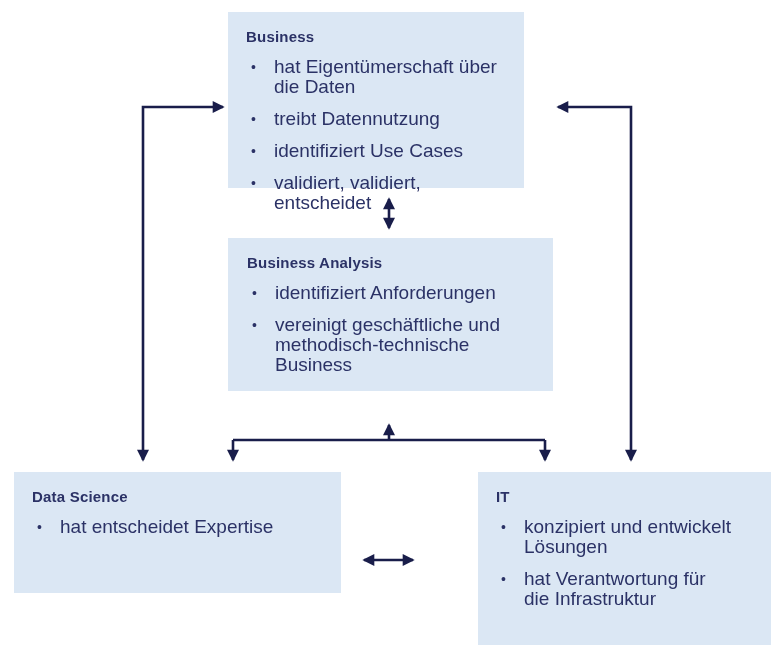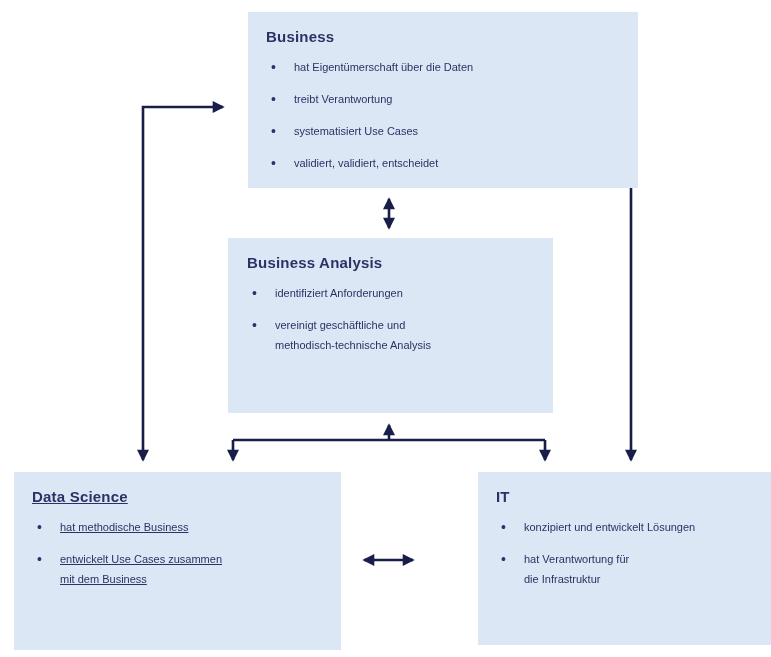--- a/index.html
+++ b/index.html
@@ -19,33 +19,33 @@
     position:absolute;left:0;top:0;width:771px;height:657px;
     pointer-events:none;
   }
   .box{
     position:absolute;
     background:var(--box-bg);
     color:var(--text);
     box-sizing:border-box;
     padding:13px 16px 10px 17px;
   }
-  .box-business{left:228px;top:12px;width:390px;height:176px;margin-left:20px;}
-  .box-business-analysis{left:228px;top:238px;width:325px;height:175px;padding-left:18px;}
-  .box-data-science{left:14px;top:472px;width:327px;height:178px;text-decoration:underline;}
+  .box-business{left:228px;top:12px;width:296px;height:176px;}
+  .box-business-analysis{left:228px;top:238px;width:325px;height:153px;padding-left:18px;}
+  .box-data-science{left:14px;top:472px;width:327px;height:121px;}
   .box-it{left:434px;top:472px;width:324px;height:173px;margin-left:44px;}
   .box-title{
     font-size:15px;font-weight:700;
     margin:3px 0 4px 1px;
     letter-spacing:0.2px;
   }
   ul.bullets{
     list-style:none;
     margin:0;padding:0;
-    font-size:11px;
+    font-size:19px;
   }
   ul.bullets li{
     position:relative;
     padding-left:29px;
     margin-top:12px;
     line-height:20px;
     white-space:pre-line;
   }
   ul.bullets li::before{
     content:"•";
@@ -83,41 +83,39 @@
       <path d="M 545 440 L 545 460" marker-end="url(#ahE)"></path>
 
       <path d="M 364 560 L 413 560" marker-start="url(#ahS)" marker-end="url(#ahE)"></path>
     </g>
   </svg>
 
   <div class="box box-business">
     <div class="box-title">Business</div>
     <ul class="bullets">
       <li>hat Eigentümerschaft über die Daten</li>
-      <li>treibt Verantwortung</li>
-      <li>systematisiert Use Cases</li>
+      <li>treibt Datennutzung</li>
+      <li>identifiziert Use Cases</li>
       <li>validiert, validiert, entscheidet</li>
     </ul>
   </div>
 
   <div class="box box-business-analysis">
     <div class="box-title">Business Analysis</div>
     <ul class="bullets">
       <li>identifiziert Anforderungen</li>
       <li>vereinigt geschäftliche und
-methodisch-technische Analysis</li>
+methodisch-technische Business</li>
     </ul>
   </div>
 
   <div class="box box-data-science">
     <div class="box-title">Data Science</div>
     <ul class="bullets">
-      <li>hat methodische Business</li>
-      <li>entwickelt Use Cases zusammen
-mit dem Business</li>
+      <li>hat entscheidet Expertise</li>
     </ul>
   </div>
 
   <div class="box box-it">
     <div class="box-title">IT</div>
     <ul class="bullets">
       <li>konzipiert und entwickelt Lösungen</li>
       <li>hat Verantwortung für
 die Infrastruktur</li>
     </ul>

